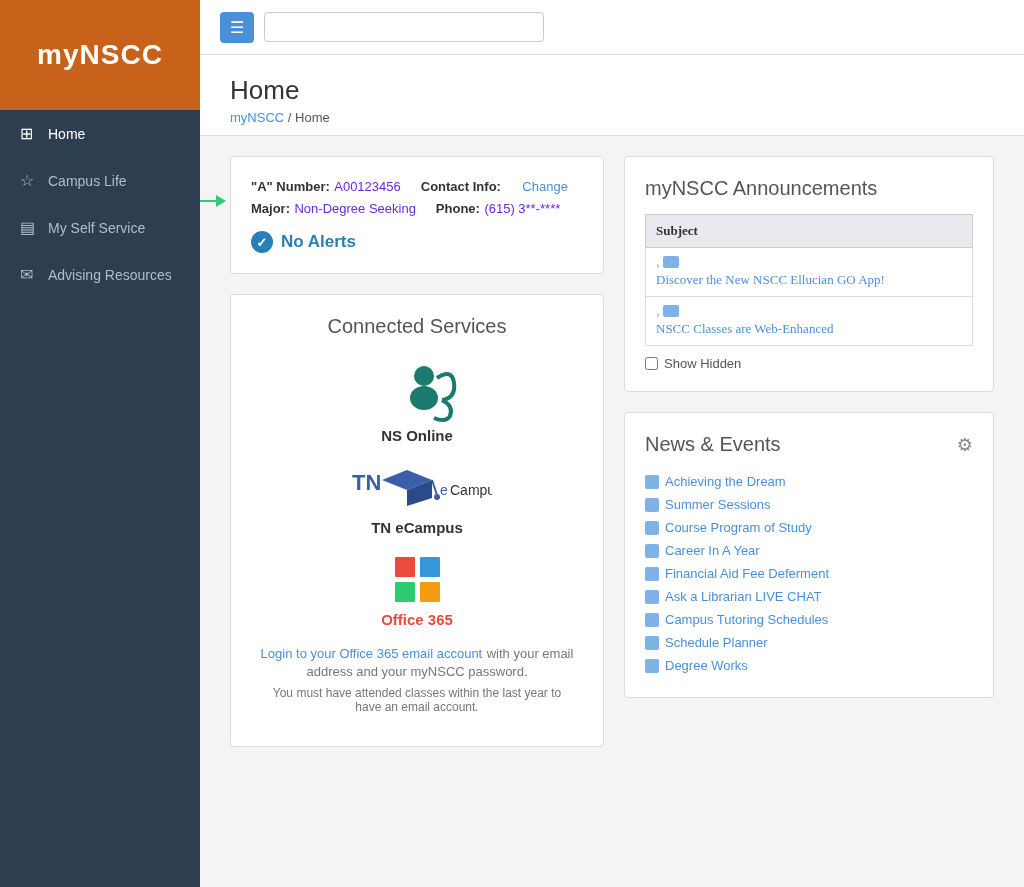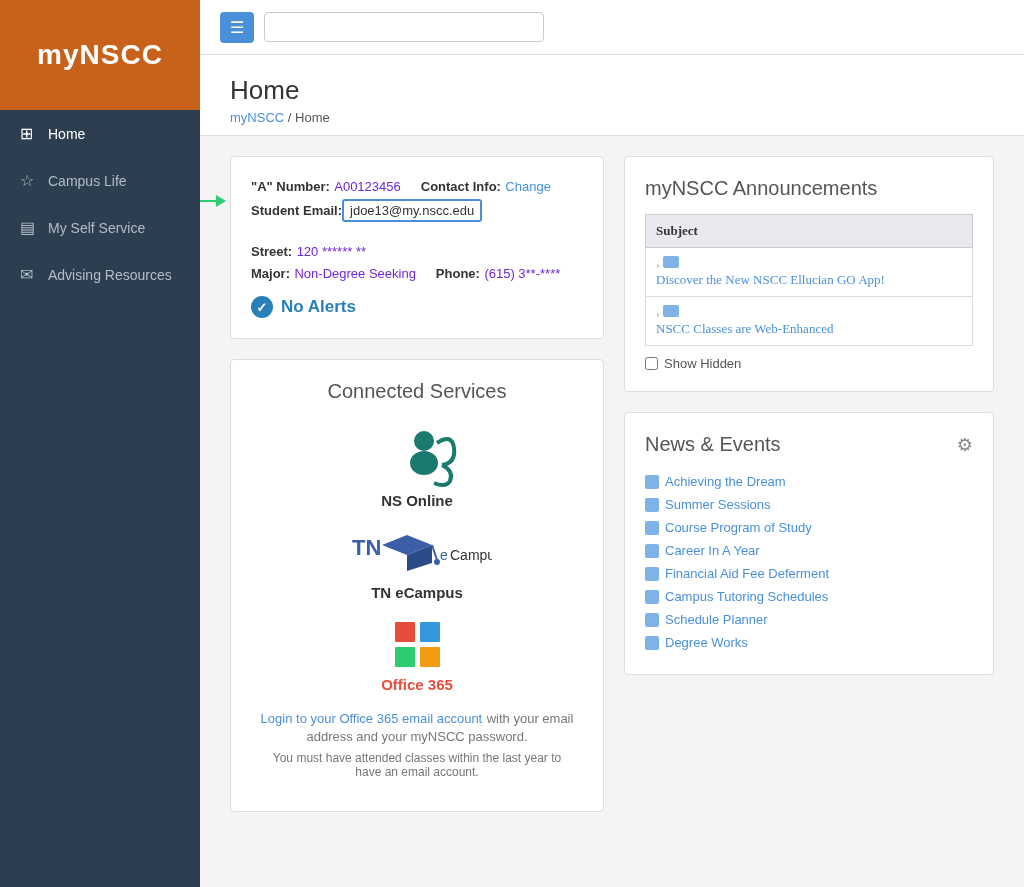--- a/index.html
+++ b/index.html
@@ -125,21 +125,21 @@
     .info-label { font-weight: bold; font-size: 13px; color: #333; }
     .info-value { font-size: 13px; color: #6d28d9; }
     .student-email-box {
       display: inline-block;
       border: 2px solid #4a90d9;
       border-radius: 3px;
       padding: 2px 6px;
       font-size: 13px;
       color: #333;
     }
-    .change-link { color: #4a90d9; text-decoration: none; font-size: 13px; cursor: pointer; }
+    .change-link { color: #4a90d9; text-decoration: none; font-size: 13px; cursor: pointer; margin-left: 17px; }
     .no-alerts {
       display: flex;
       align-items: center;
       gap: 8px;
       margin-top: 14px;
       color: #2980b9;
       font-size: 17px;
       font-weight: bold;
     }
     .check-circle {
@@ -329,29 +329,20 @@
           <span>
             <span class="info-label">"A" Number:</span>
             <span class="info-value">A00123456</span>
           </span>
           <span>
             <span class="info-label">Contact Info:</span>
             <a class="change-link">Change</a>
           </span>
         </div>
 
-        <div class="info-row">
-          <span>
-            <span class="info-label">Student Email:</span><span class="student-email-box">jdoe13@my.nscc.edu</span>
-          </span>
-          <span>
-            <span class="info-label">Street:</span>
-            <span class="info-value">120 ****** **</span>
-          </span>
-        </div>
 
         <div class="info-row">
           <span>
             <span class="info-label">Major:</span>
             <span class="info-value">Non-Degree Seeking</span>
           </span>
           <span>
             <span class="info-label">Phone:</span>
             <span class="info-value">(615) 3**-****</span>
           </span>
@@ -467,20 +458,24 @@
             <li>
               <span class="news-bullet"></span>
               <a>Career In A Year</a>
             </li>
             <li>
               <span class="news-bullet"></span>
               <a>Financial Aid Fee Deferment</a>
             </li>
             <li>
               <span class="news-bullet"></span>
+              <a>Ask a Librarian LIVE CHAT</a>
+            </li>
+            <li>
+              <span class="news-bullet"></span>
               <a>Campus Tutoring Schedules</a>
             </li>
             <li>
               <span class="news-bullet"></span>
               <a>Schedule Planner</a>
             </li>
             <li>
               <span class="news-bullet"></span>
               <a>Degree Works</a>
             </li>

